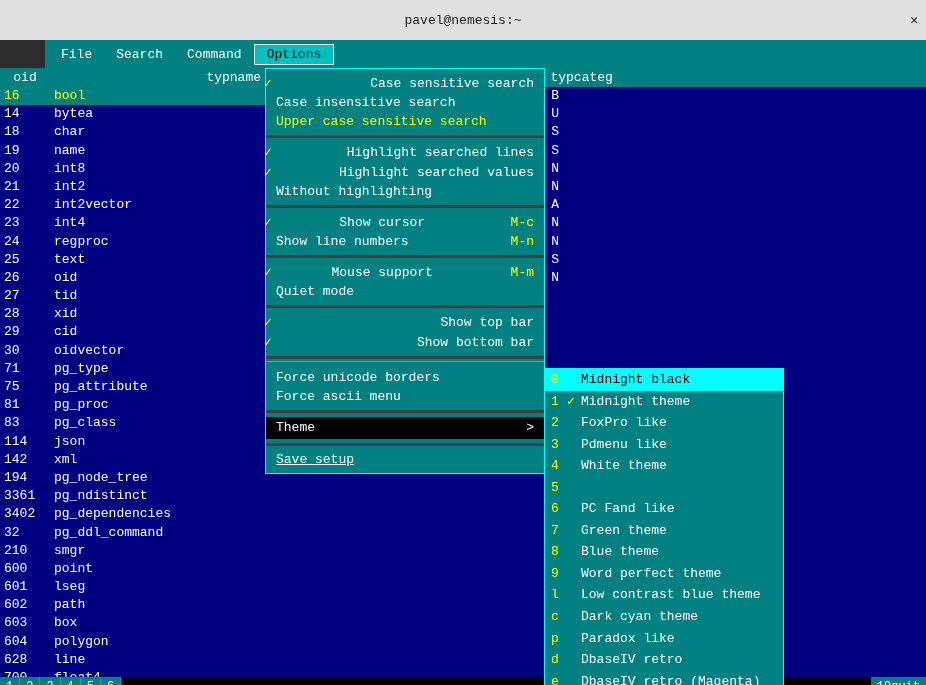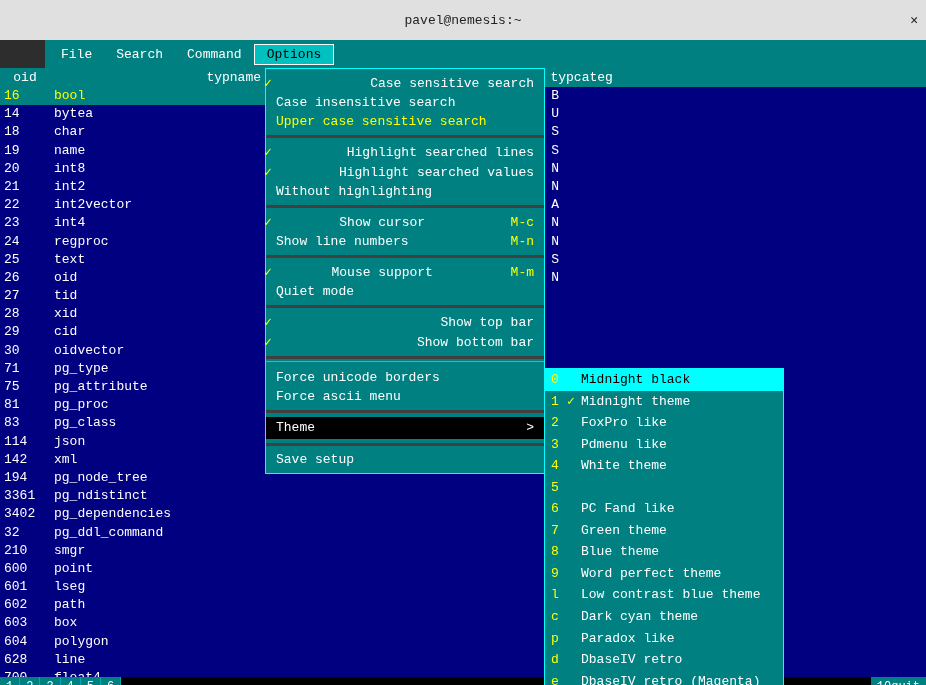--- a/index.html
+++ b/index.html
@@ -541,21 +541,21 @@
       <div class="opt-item no-check">Force ascii menu</div>
     </div>
 
     <div class="opt-section">
       <div class="opt-item theme-item">
         <span>Theme</span>
         <span>&gt;</span>
       </div>
     </div>
 
-    <div class="opt-section" style="border-bottom:none;">
+    <div class="opt-section" style="border-bottom:none;text-decoration:underline;">
       <div class="opt-item no-check">Save setup</div>
     </div>
   </div>
 
   <div id="theme-submenu">
     <div id="theme-items">
 
     <div class="theme-item selected-theme">
     <span class="theme-num">0</span>
     <span class="theme-check"></span>

